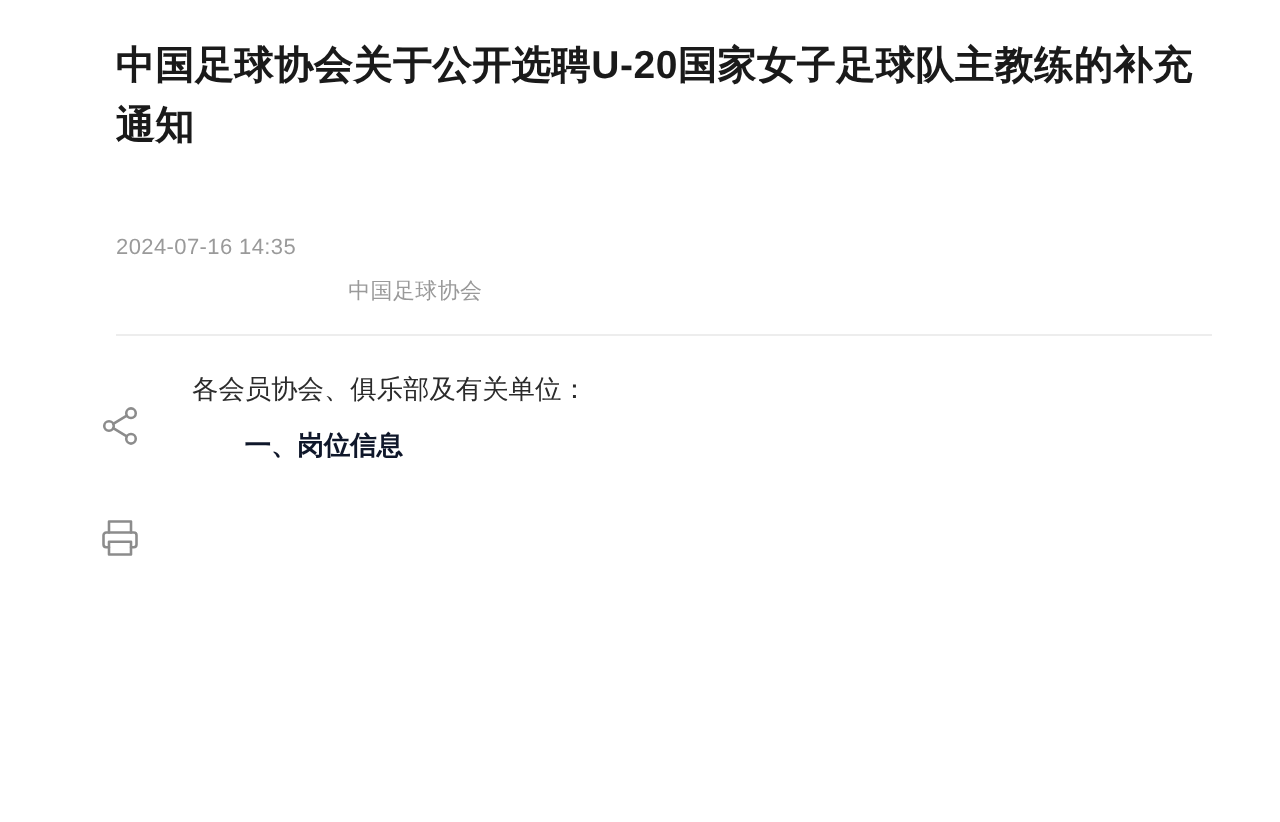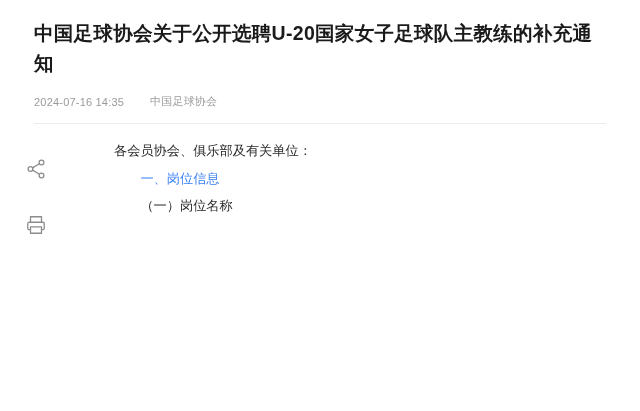--- a/index.html
+++ b/index.html
@@ -13,20 +13,21 @@
     font-family: "Liberation Sans", sans-serif;
     color: #222222;
     overflow: hidden;
   }
   .page {
     position: relative;
     width: 640px;
     height: 411px;
     background: #ffffff;
     box-sizing: border-box;
+    padding-left: 24px;
   }
   .header {
     padding: 18px 34px 0 34px;
   }
   .title {
     font-size: 19.5px;
     font-weight: bold;
     line-height: 1.55;
     color: #1a1a1a;
     letter-spacing: 0.3px;
@@ -39,31 +40,31 @@
     align-items: center;
     font-size: 11px;
     color: #9a9a9a;
   }
   .meta .date {
     margin-right: 26px;
     letter-spacing: 0.2px;
   }
   .meta .source {
     letter-spacing: 0.2px;
+    margin-top: 44px;
   }
   .divider {
     margin-top: 14px;
     height: 1px;
     background: #ededed;
     width: 100%;
   }
   .body-wrap {
     display: flex;
     padding-top: 14px;
-    gap: 42px;
   }
   .tools {
     width: 72px;
     flex: 0 0 72px;
     padding-top: 14px;
     display: flex;
     flex-direction: column;
     align-items: center;
   }
   .tool-btn {
@@ -86,24 +87,24 @@
     color: #2b2b2b;
   }
   .content p {
     margin: 0 0 2px 0;
     word-break: break-all;
   }
   .p-indent {
     text-indent: 2em;
   }
   .section-head {
-    font-weight: normal;
+    font-weight: bold;
     text-indent: 2em;
     margin-top: 8px;
-    color: #3b82f6;
+    color: #0f172a;
   }
   .sub-head {
     text-indent: 2em;
     margin-top: 4px;
   }
   .sub-item {
     text-indent: 2em;
     margin-top: 2px;
   }
 </style>
@@ -142,17 +143,16 @@
             <path d="M6 17H4.5A1.5 1.5 0 0 1 3 15.5V10.5A1.5 1.5 0 0 1 4.5 9h15A1.5 1.5 0 0 1 21 10.5v5a1.5 1.5 0 0 1-1.5 1.5H18"></path>
             <rect x="6" y="14" width="12" height="7"></rect>
           </svg>
         </span>
       </div>
     </div>
 
     <div class="content">
       <p>各会员协会、俱乐部及有关单位：</p>
       <p class="section-head">一、岗位信息</p>
-      <p class="sub-head">（一）岗位名称</p>
     </div>
 
   </div>
 </div>
 
 </body></html>

